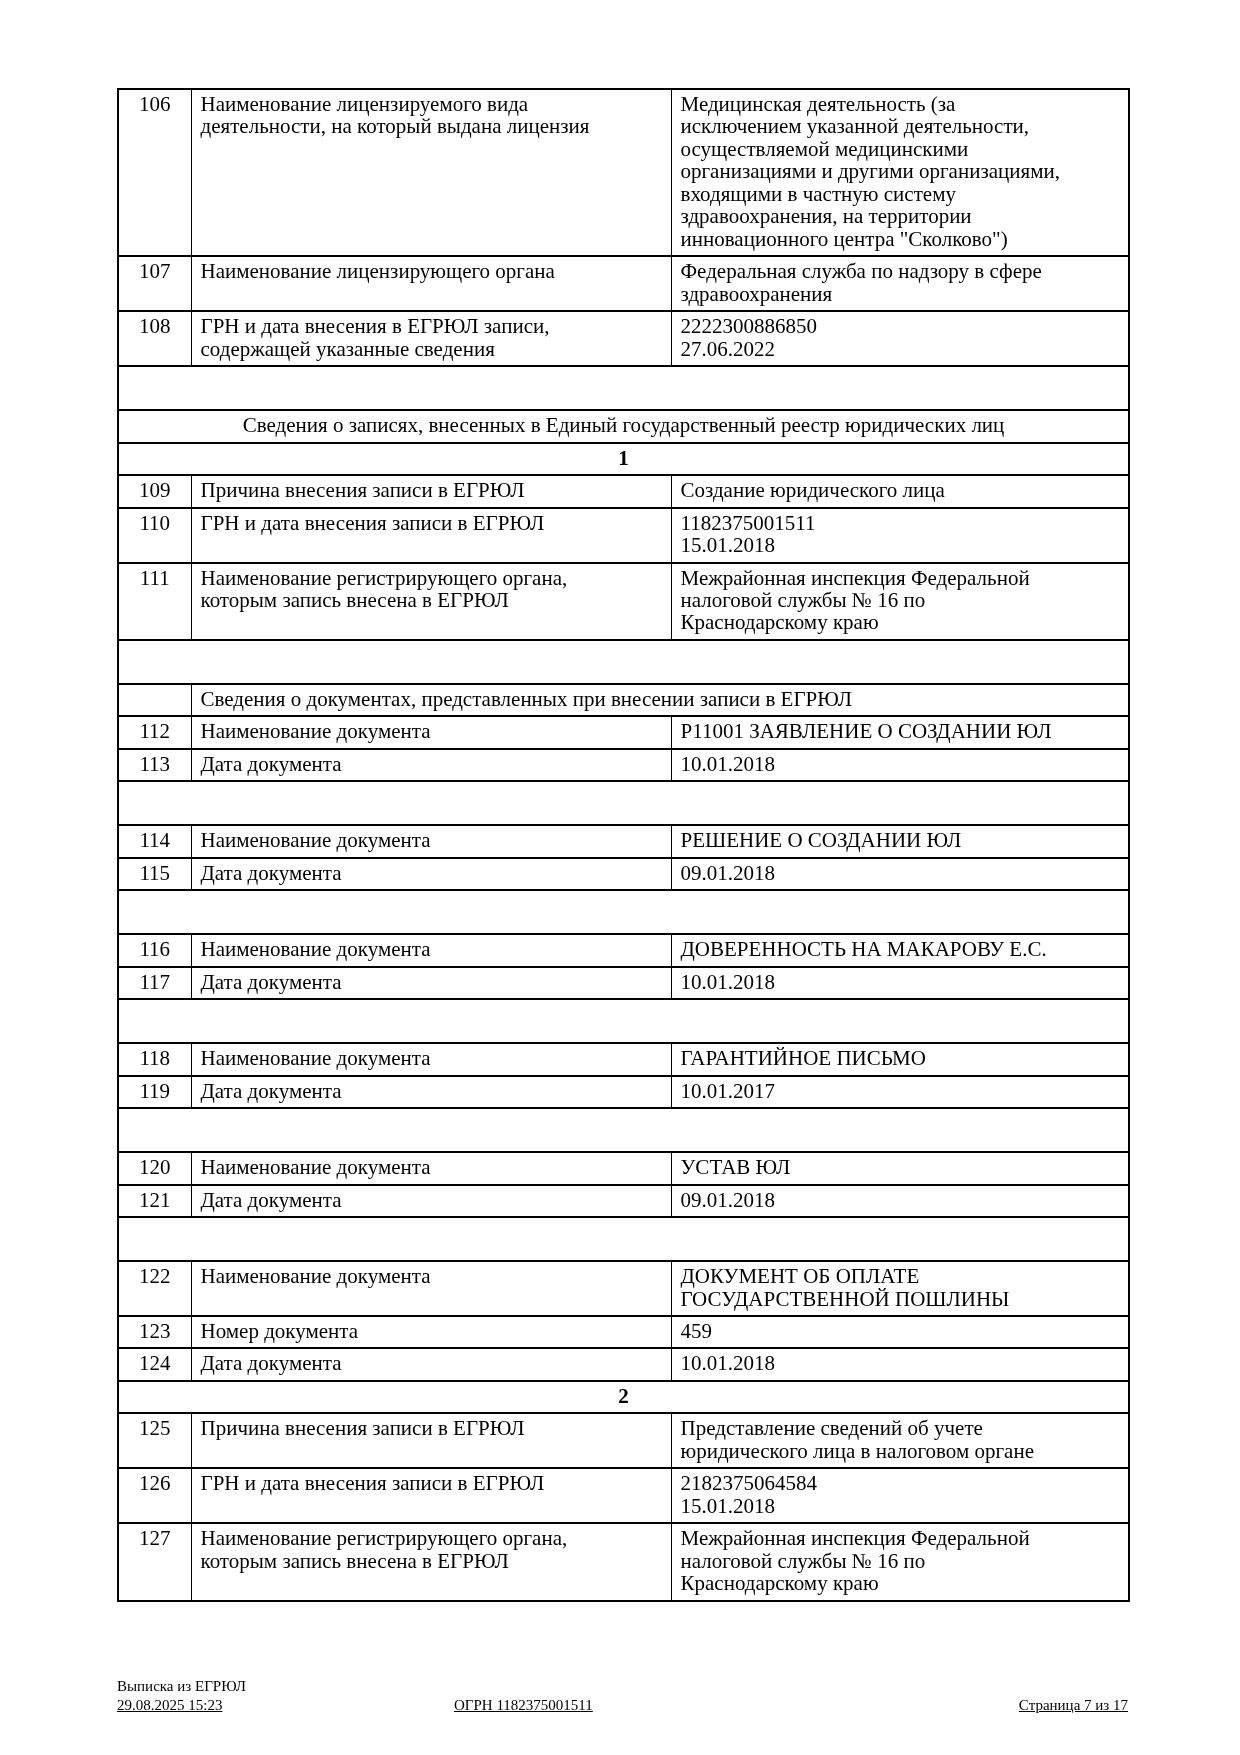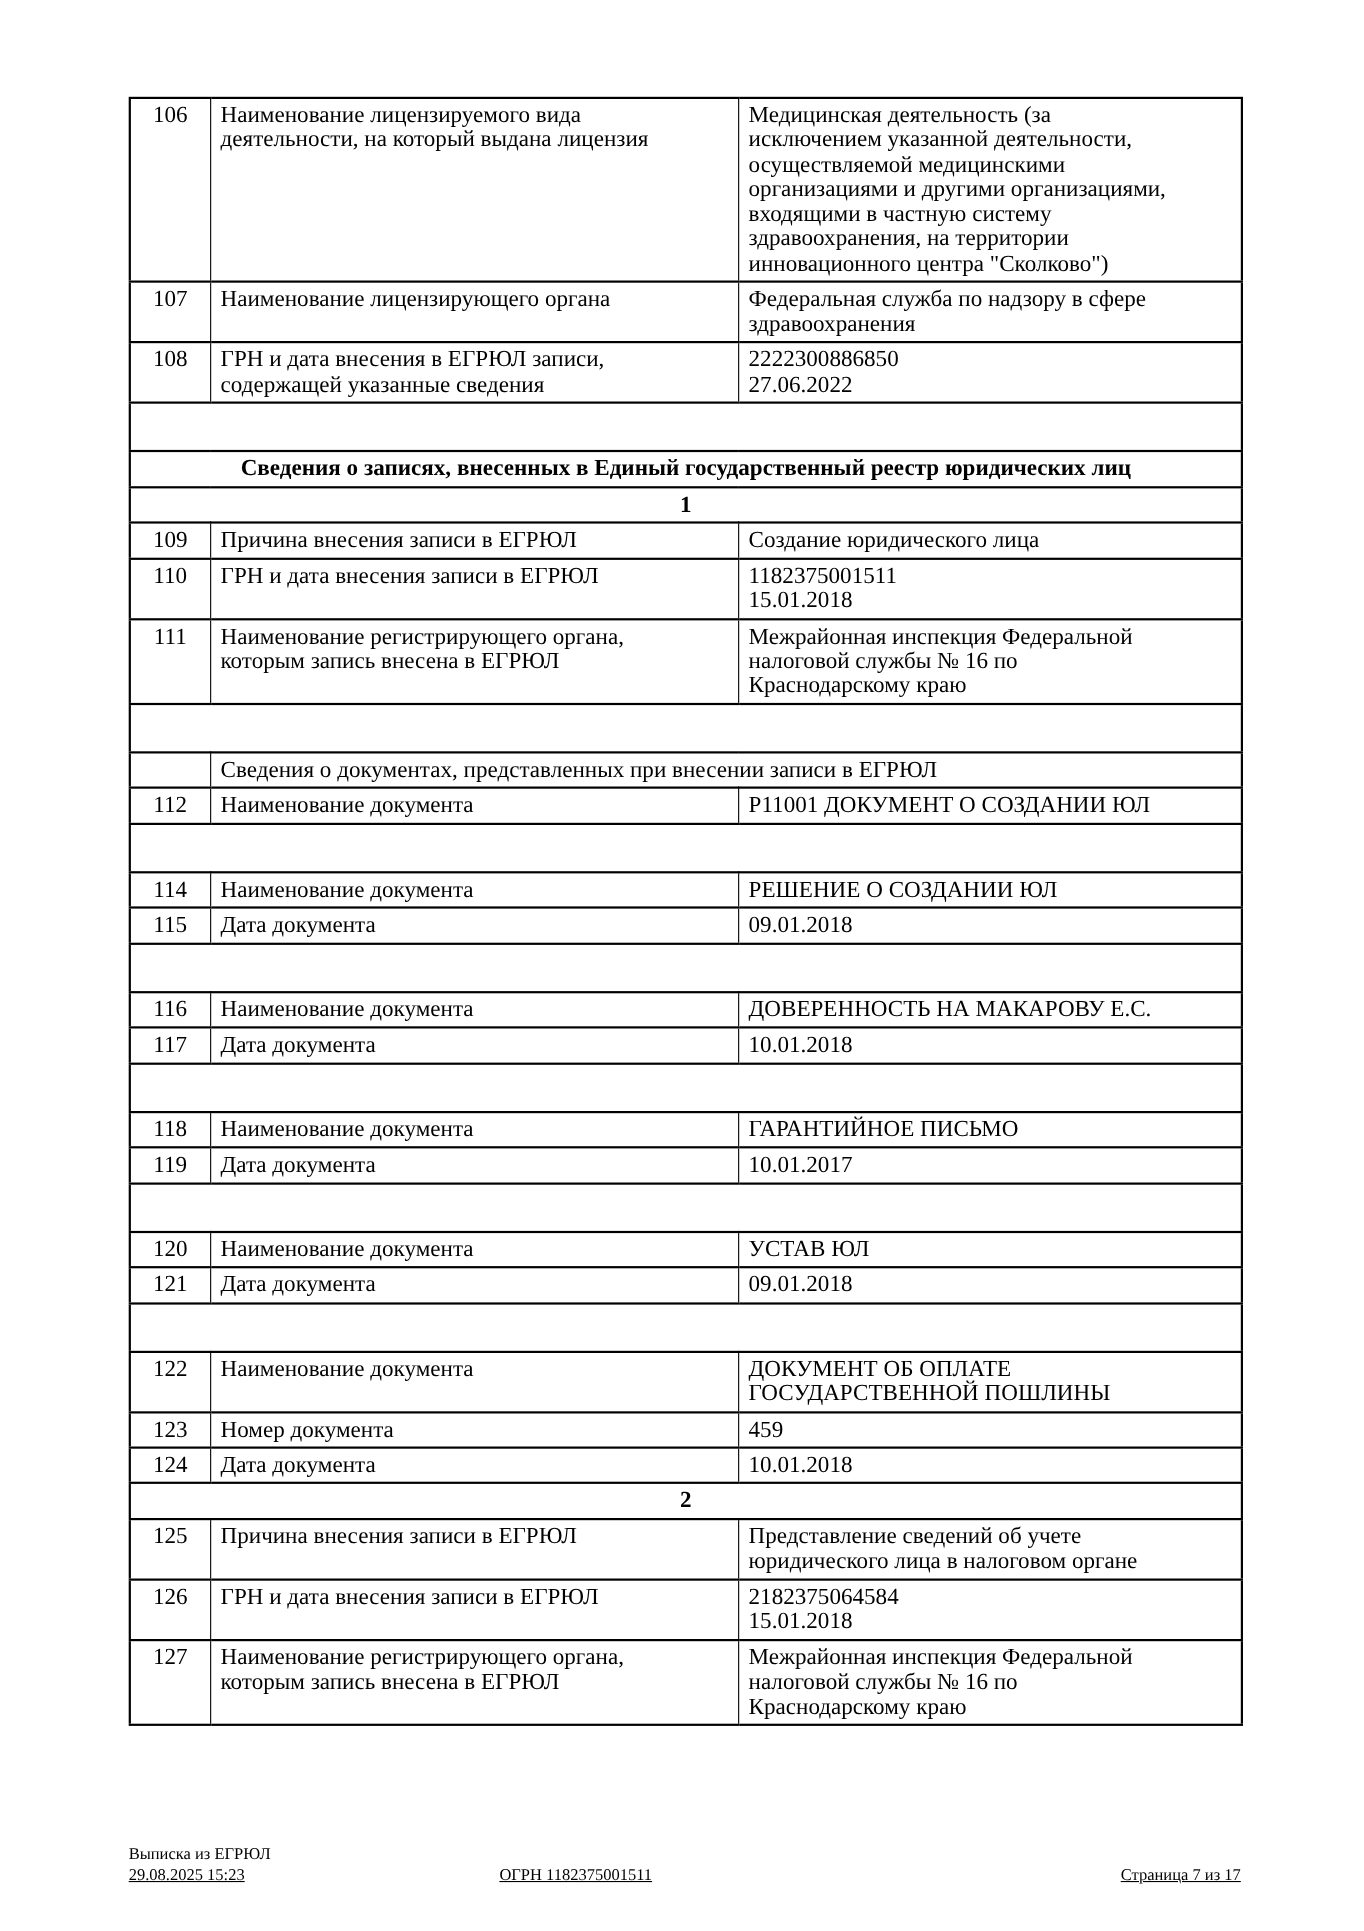--- a/index.html
+++ b/index.html
@@ -44,21 +44,21 @@
     padding-right: 2px;
   }
   td.label, td.value {
     white-space: pre-line;
   }
   td.spacer {
     height: 34px;
     padding: 0;
   }
   td.section {
-    font-weight: bold;
+    font-weight: normal;
     text-align: center;
     margin-top: 44px;
   }
   td.group {
     font-weight: bold;
     text-align: center;
   }
   td.subheader {
     text-align: left;
   }
@@ -146,21 +146,26 @@
         <tr>
           <td class="spacer" colspan="3"></td>
         </tr>
         <tr>
           <td class="num"></td>
           <td class="subheader" colspan="2">Сведения о документах, представленных при внесении записи в ЕГРЮЛ</td>
         </tr>
         <tr>
           <td class="num">112</td>
           <td class="label">Наименование документа</td>
-          <td class="value">Р11001 ДОКУМЕНТ О СОЗДАНИИ ЮЛ</td>
+          <td class="value">Р11001 ЗАЯВЛЕНИЕ О СОЗДАНИИ ЮЛ</td>
+        </tr>
+        <tr>
+          <td class="num">113</td>
+          <td class="label">Дата документа</td>
+          <td class="value">10.01.2018</td>
         </tr>
         <tr>
           <td class="spacer" colspan="3"></td>
         </tr>
         <tr>
           <td class="num">114</td>
           <td class="label">Наименование документа</td>
           <td class="value">РЕШЕНИЕ О СОЗДАНИИ ЮЛ</td>
         </tr>
         <tr>

